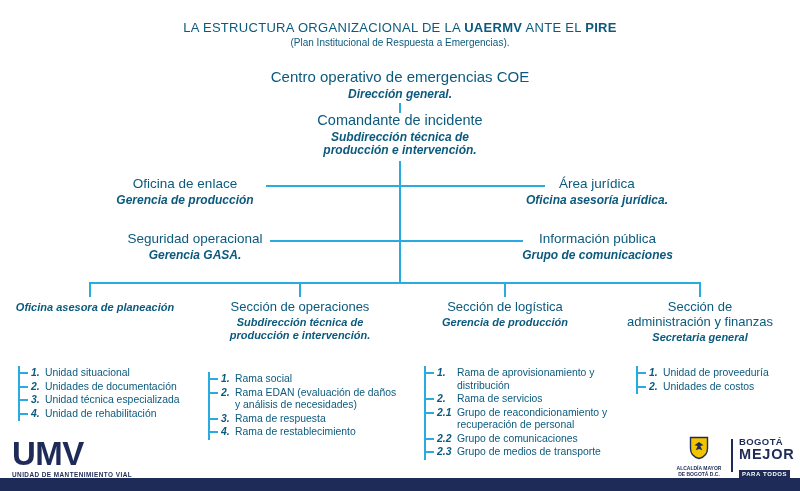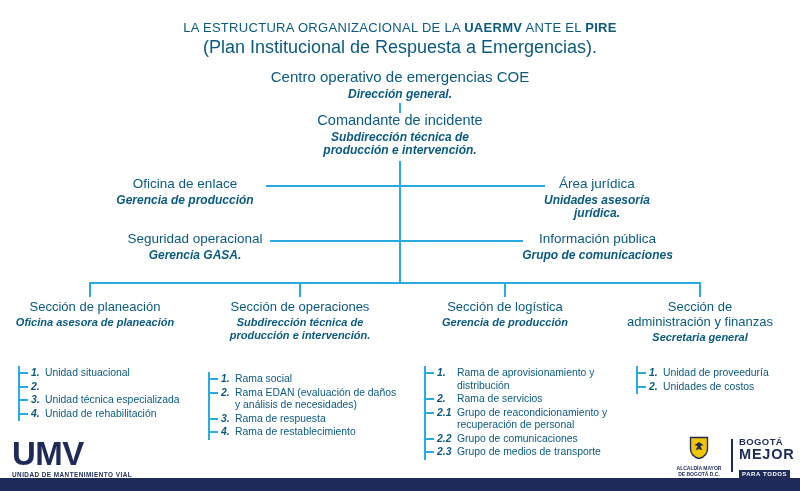--- a/index.html
+++ b/index.html
@@ -9,21 +9,21 @@
     position:relative; width:800px; height:491px; background:#fff;
     overflow:hidden; color:var(--ink,#0b5a7e);padding-left:8px;
   }
   .abs { position:absolute; }
   .line { position:absolute; background:var(--line,#29abe2); }
 
   .title { position:absolute; top:20px; left:0; width:800px; text-align:center;
            font-size:13px; letter-spacing:.3px; }
   .title span, .title b { white-space:pre-wrap; }
   .subtitle { position:absolute; top:37px; left:0; width:800px; text-align:center;
-              font-size:18px; }
+              font-size:10px; }
 
   .node { position:absolute; text-align:center; }
   .node .label { font-size:13.5px; line-height:16px; white-space:nowrap;text-align:center; }
   .node .sub { font-size:12px; line-height:13px; font-weight:bold; font-style:italic; margin-top:2px; }
   .node.big .label { font-size:15px; line-height:18px; }
   .node.mid .label { font-size:14.5px; line-height:17px; }
   .sub.wrap { white-space:normal; width:170px; margin:2px auto 0; }
 
   .sec { position:absolute; text-align:center; }
   .sec .sec-title { font-size:13px; line-height:15px; }
@@ -75,42 +75,41 @@
   <div class="line" style="left:399px;top:161px;width:2px;height:122px;"></div>
 
   <div class="line" style="left:266px;top:185px;width:134px;height:2px;"></div>
   <div class="line" style="left:401px;top:185px;width:144px;height:2px;"></div>
   <div class="node" style="left:100px;top:176px;width:170px;">
     <div class="label">Oficina de enlace</div>
     <div class="sub">Gerencia de producción</div>
   </div>
   <div class="node" style="left:522px;top:176px;width:150px;">
     <div class="label">Área jurídica</div>
-    <div class="sub">Unidades asesoría jurídica.</div>
+    <div class="sub">Oficina asesoría jurídica.</div>
   </div>
 
   <div class="line" style="left:270px;top:240px;width:130px;height:2px;"></div>
   <div class="line" style="left:401px;top:240px;width:122px;height:2px;"></div>
   <div class="node" style="left:110px;top:231px;width:170px;">
     <div class="label">Seguridad operacional</div>
     <div class="sub">Gerencia GASA.</div>
   </div>
   <div class="node" style="left:520px;top:231px;width:155px;">
     <div class="label">Información pública</div>
     <div class="sub">Grupo de comunicaciones</div>
   </div>
 
   <div class="line" style="left:89px;top:282px;width:612px;height:2px;"></div>
   <div class="line" style="left:89px;top:282px;width:2px;height:15px;"></div>
   <div class="line" style="left:299px;top:282px;width:2px;height:15px;"></div>
   <div class="line" style="left:504px;top:282px;width:2px;height:15px;"></div>
   <div class="line" style="left:699px;top:282px;width:2px;height:15px;"></div>
 
   <div class="sec" style="left:5px;top:299px;width:180px;">
-    <div class="sec-title">Sección de planeación</div>
     <div class="sec-sub">Oficina asesora de planeación</div>
   </div>
   <div class="sec" style="left:212px;top:299px;width:176px;">
     <div class="sec-title">Sección de operaciones</div>
     <div class="sec-sub">Subdirección técnica de producción e intervención.</div>
   </div>
   <div class="sec" style="left:415px;top:299px;width:180px;">
     <div class="sec-title">Sección de logística</div>
     <div class="sec-sub">Gerencia de producción</div>
   </div>
@@ -121,20 +120,21 @@
 
   <div class="list" style="left:18px;top:366px;width:186px;">
     <div class="li">
         <span class="tick"></span>
         <span class="num">1.</span>
         <span class="txt">Unidad situacional</span>
       </div>
     <div class="li">
         <span class="tick"></span>
         <span class="num">2.</span>
+        <span class="txt">Unidades de documentación</span>
       </div>
     <div class="li">
         <span class="tick"></span>
         <span class="num">3.</span>
         <span class="txt">Unidad técnica especializada</span>
       </div>
     <div class="li">
         <span class="tick"></span>
         <span class="num">4.</span>
         <span class="txt">Unidad de rehabilitación</span>

